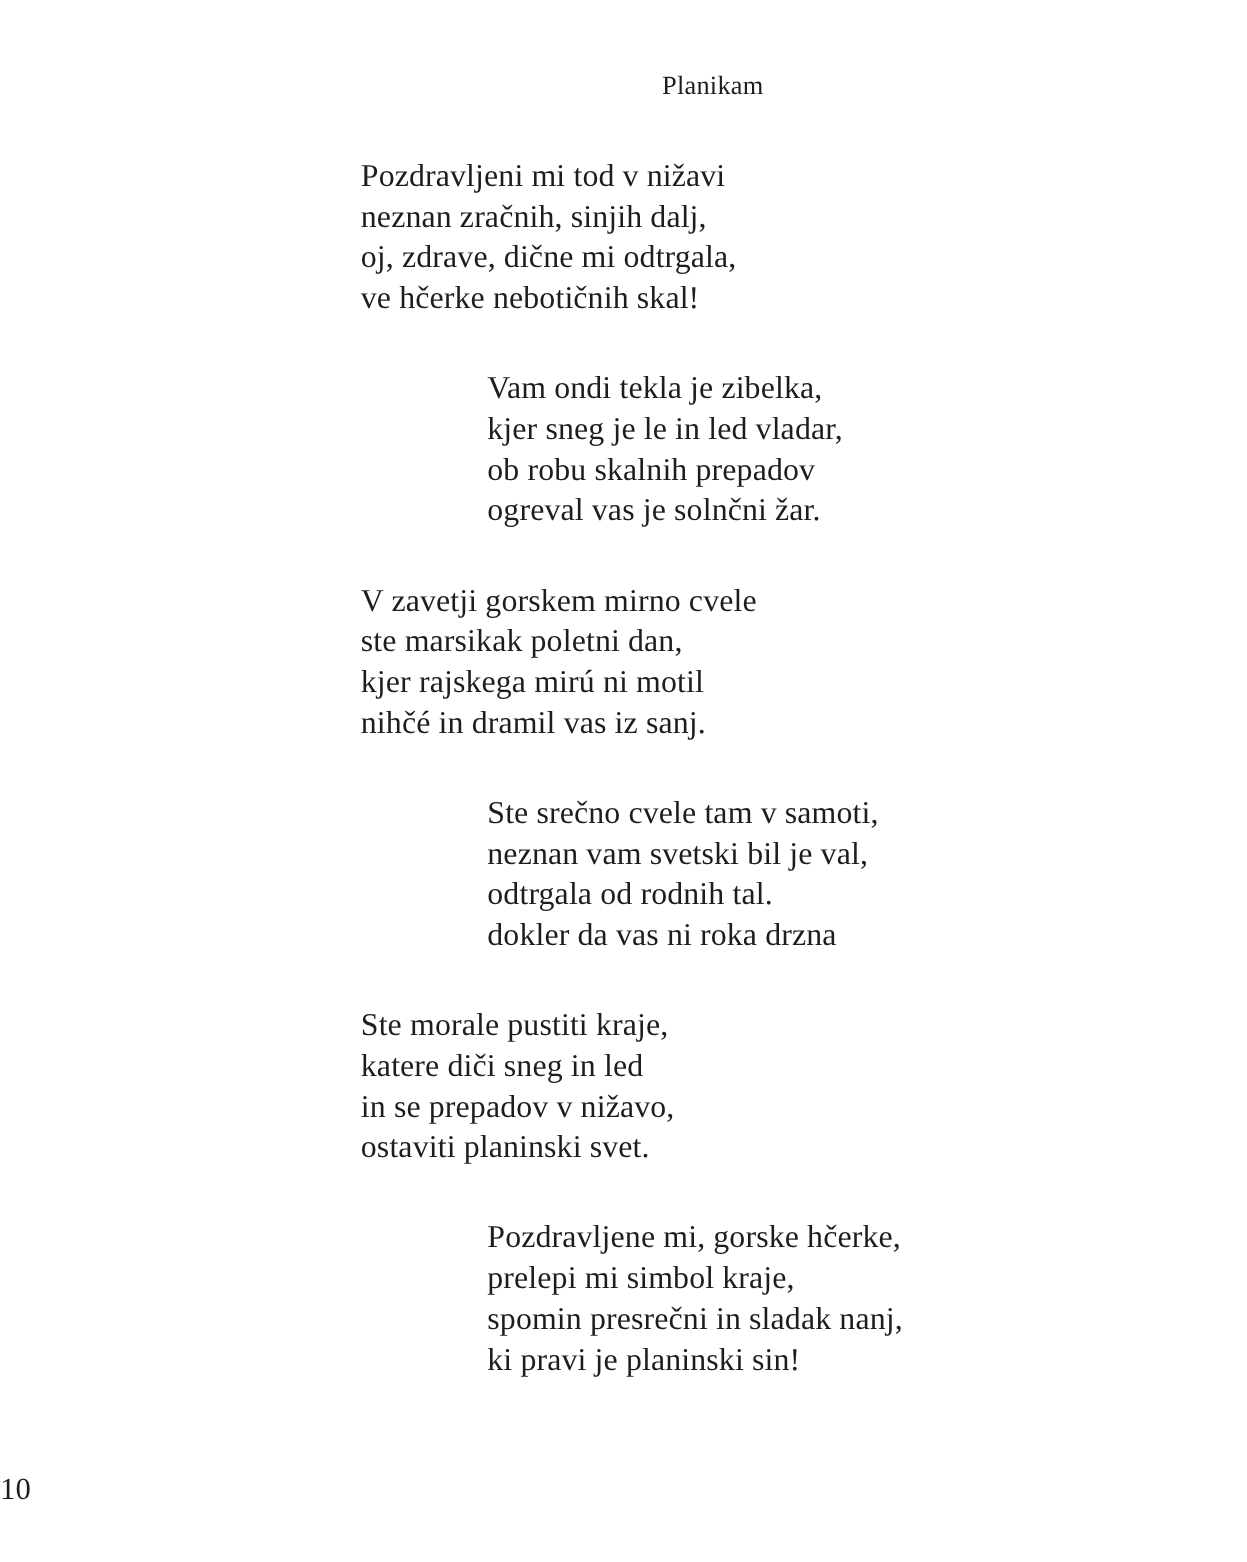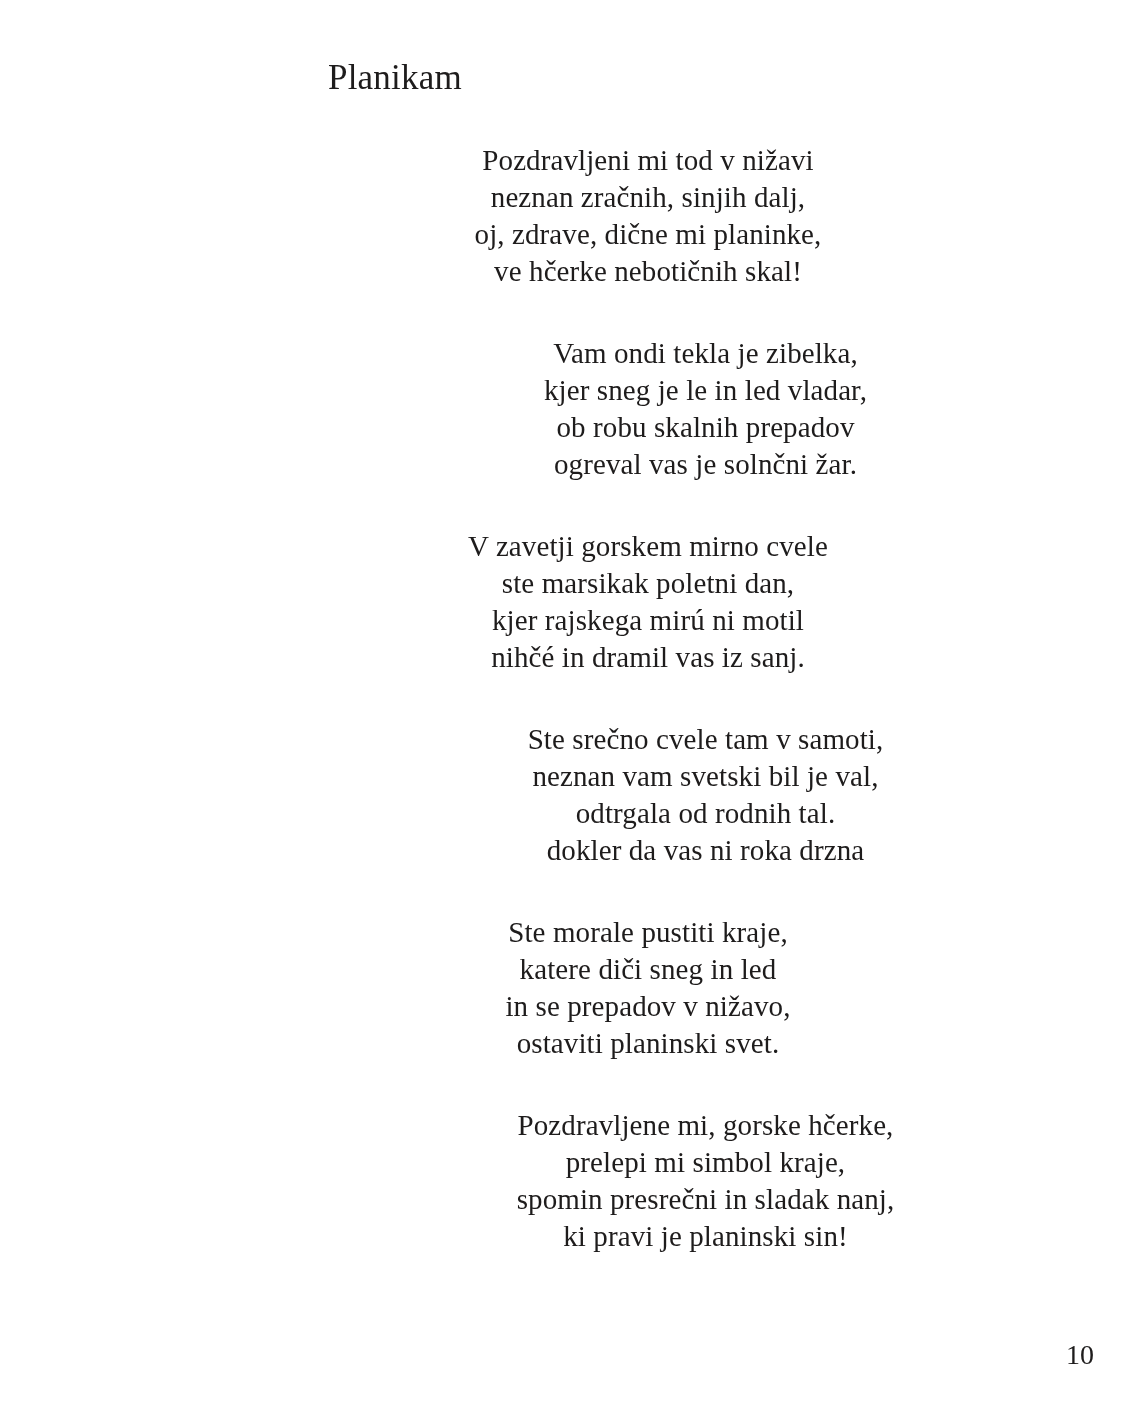--- a/index.html
+++ b/index.html
@@ -17,61 +17,61 @@
     inset: 0;
     background: #ffffff;
   }
   .content {
     position: absolute;
     left: 328px;
     top: 56px;
     width: 640px;
   }
   .poem-title {
-    font-size: 35px;
+    font-size: 24px;
     font-weight: normal;
     line-height: 44px;
     margin: 0 0 42px 0;
     letter-spacing: 0.2px;
+    text-align: center;
   }
   .stanza {
     margin: 0 0 45px 0;
-    text-align: center;
   }
   .stanza.indented {
     margin-left: 115px;
   }
   .poem-line {
     font-size: 29px;
     line-height: 37px;
     white-space: nowrap;
     letter-spacing: 0.1px;
   }
   .page-number {
     position: absolute;
     left: 0;
     right: 40px;
     top: 1338px;
-    text-align: right;
+    text-align: left;
     font-size: 28px;
     line-height: 34px;
   }
 </style>
 </head>
 <body>
 
 <div class="page">
   <div class="content">
 
     <h1 class="poem-title">Planikam</h1>
 
     <div class="stanza">
       <div class="poem-line">Pozdravljeni mi tod v nižavi</div>
       <div class="poem-line">neznan zračnih, sinjih dalj,</div>
-      <div class="poem-line">oj, zdrave, dične mi planinke,</div>
+      <div class="poem-line">oj, zdrave, dične mi odtrgala,</div>
       <div class="poem-line">ve hčerke nebotičnih skal!</div>
     </div>
 
     <div class="stanza indented">
       <div class="poem-line">Vam ondi tekla je zibelka,</div>
       <div class="poem-line">kjer sneg je le in led vladar,</div>
       <div class="poem-line">ob robu skalnih prepadov</div>
       <div class="poem-line">ogreval vas je solnčni žar.</div>
     </div>
 

